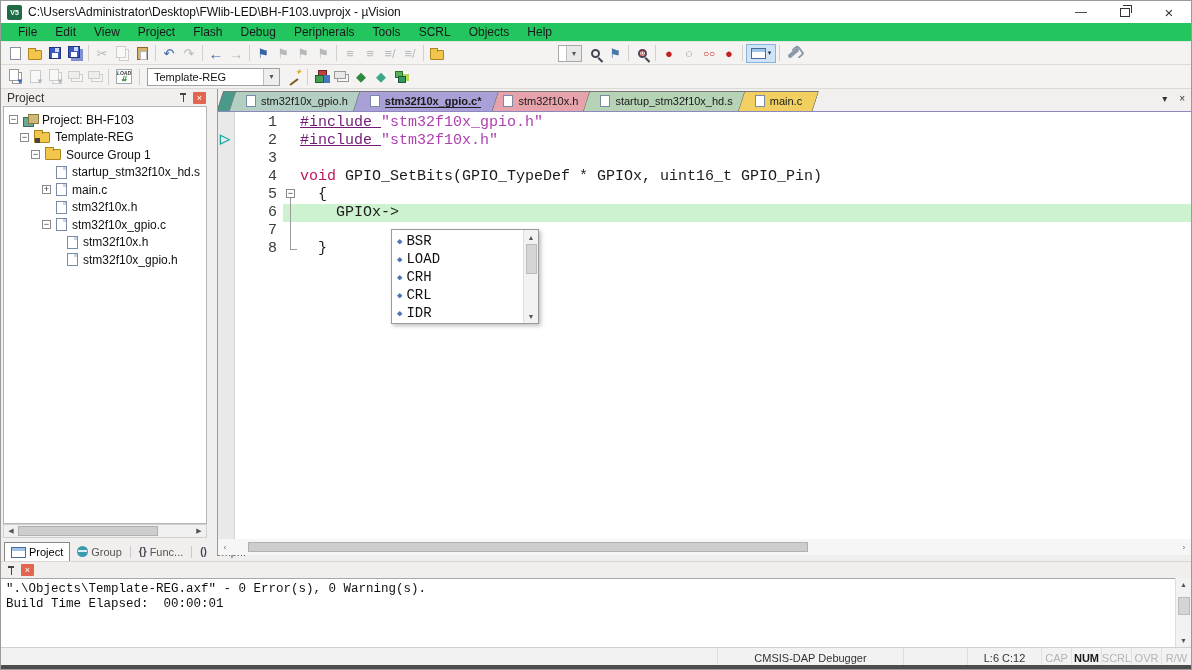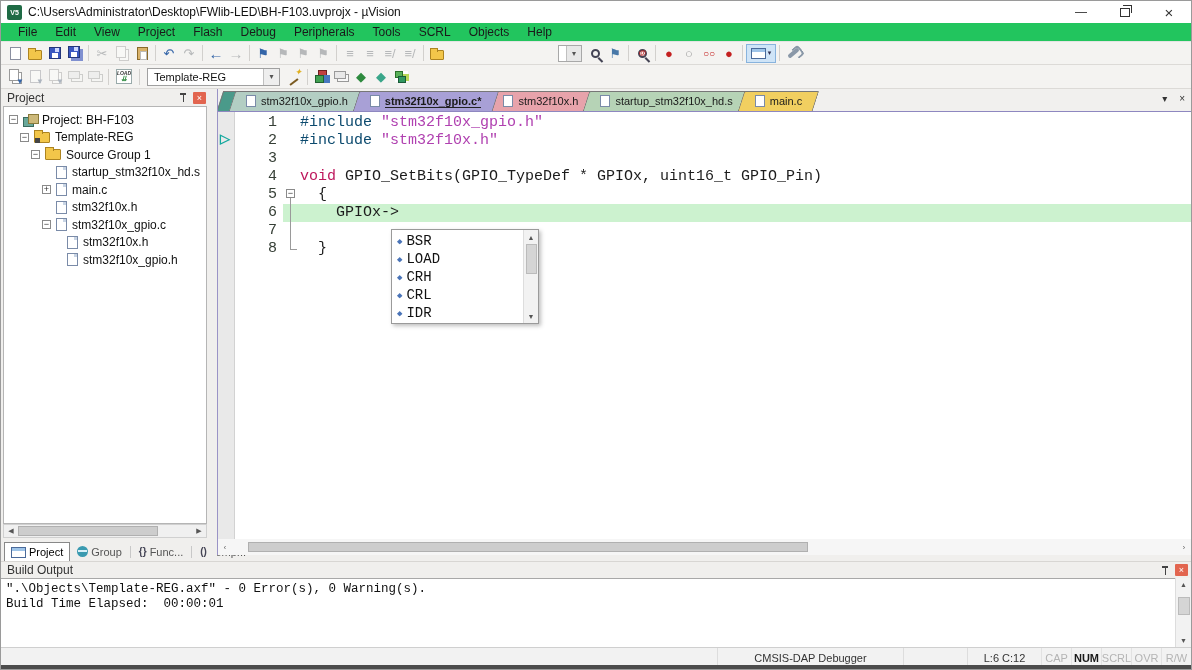--- a/index.html
+++ b/index.html
@@ -118,21 +118,21 @@
   .ftab.active { z-index:2; }
   .tabrow-ctrl { position:absolute; right:6px; top:4px; display:flex; gap:12px; font-size:10px; color:#333; }
   #editor-body { position:absolute; left:0; top:23px; right:0; bottom:16px; background:#fff; overflow:hidden; }
   .margin-strip { position:absolute; left:0; top:0; bottom:0; width:17px; background:#e9e9e9; border-right:1px solid #d2d2d2; }
   .margin-arrow { position:absolute; left:2px; top:19px; font-size:13px; font-weight:bold; color:#13a89e; }
   .crow { position:relative; height:18px; display:flex; font-family:"Liberation Mono", monospace; font-size:15px; line-height:18px; }
   .crow .hlbar { position:absolute; left:65px; right:0; top:0; bottom:0; background:#ccf2cf; }
   .crow .ln { position:relative; width:48px; margin-left:17px; text-align:right; padding-right:6px; color:#363f36; z-index:1; }
   .crow .gut { position:relative; width:17px; z-index:1; }
   .crow .ct { position:relative; white-space:pre; z-index:1; }
-  .tok-pp { color:#0c4a6e; } .tok-str { color:#b040b0; } .tok-kw { color:#be185d; } .tok-pl { color:#1c1c1c;margin-top:11px; }
+  .tok-pp { color:#701a75;text-decoration:underline; } .tok-str { color:#b040b0; } .tok-kw { color:#be185d; } .tok-pl { color:#1c1c1c;margin-top:11px; }
   .fold-box { position:absolute; left:68px; top:77px; width:9px; height:9px; border:1px solid #8a8a8a; background:#fff; font-size:9px; line-height:7px; text-align:center; color:#333; z-index:2; }
   .fold-line { position:absolute; left:72px; top:86px; width:1px; height:51px; background:#9a9a9a; z-index:2; }
   .fold-tick { position:absolute; left:72px; top:137px; width:7px; height:1px; background:#9a9a9a; z-index:2; }
   
   .popup { position:absolute; left:173px; top:117px; width:148px; height:95px; background:#fff; border:1px solid #9a9a9a; box-shadow:2px 2px 4px rgba(0,0,0,.25); display:flex; z-index:5; }
   .popup-list { flex:1; padding-top:2px; }
   .pitem { height:18px; display:flex; align-items:center; padding-left:5px; font-family:"Liberation Mono", monospace; font-size:14px; color:#111; }
   .pitem .bullet { color:#4a74b8; font-size:9px; margin-right:4px; }
   .pscroll { width:15px; background:#f2f2f2; border-left:1px solid #ddd; display:flex; flex-direction:column; align-items:center; }
   .pscroll .sarr { height:14px; font-size:7px; color:#555; display:flex; align-items:center; }
@@ -513,21 +513,20 @@
     <div id="editor-hscroll" class="hscroll" style="left:0;right:0;border:none;background:#f6f6f6;">
       <span class="sc-btn">‹</span>
       <span class="sc-track">
           <span class="sc-thumb"></span>
         </span>
       <span class="sc-btn">›</span>
     </div>
   </div>
 
   <div id="build-header">
-    <span class="ph-title">Build Output</span>
     <i class="i-pin"></i>
     <span class="i-closebox">×</span>
   </div>
   <div id="build-body"><div>".\Objects\Template-REG.axf" - 0 Error(s), 0 Warning(s).</div><div>Build Time Elapsed:  00:00:01</div></div>
   <div id="build-vscroll">
     <span class="sarr">▲</span>
     <span class="sthumb"></span>
     <span class="fillsp"></span>
     <span class="sarr">▼</span>
   </div>

